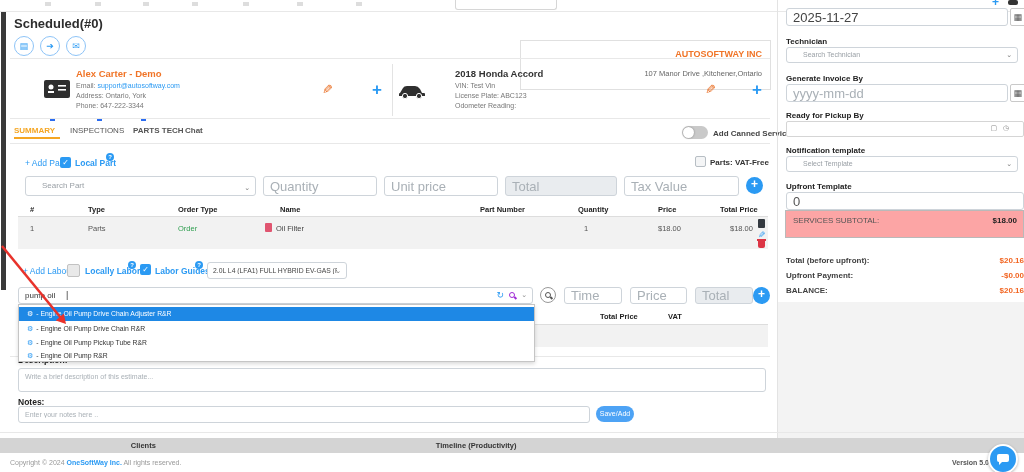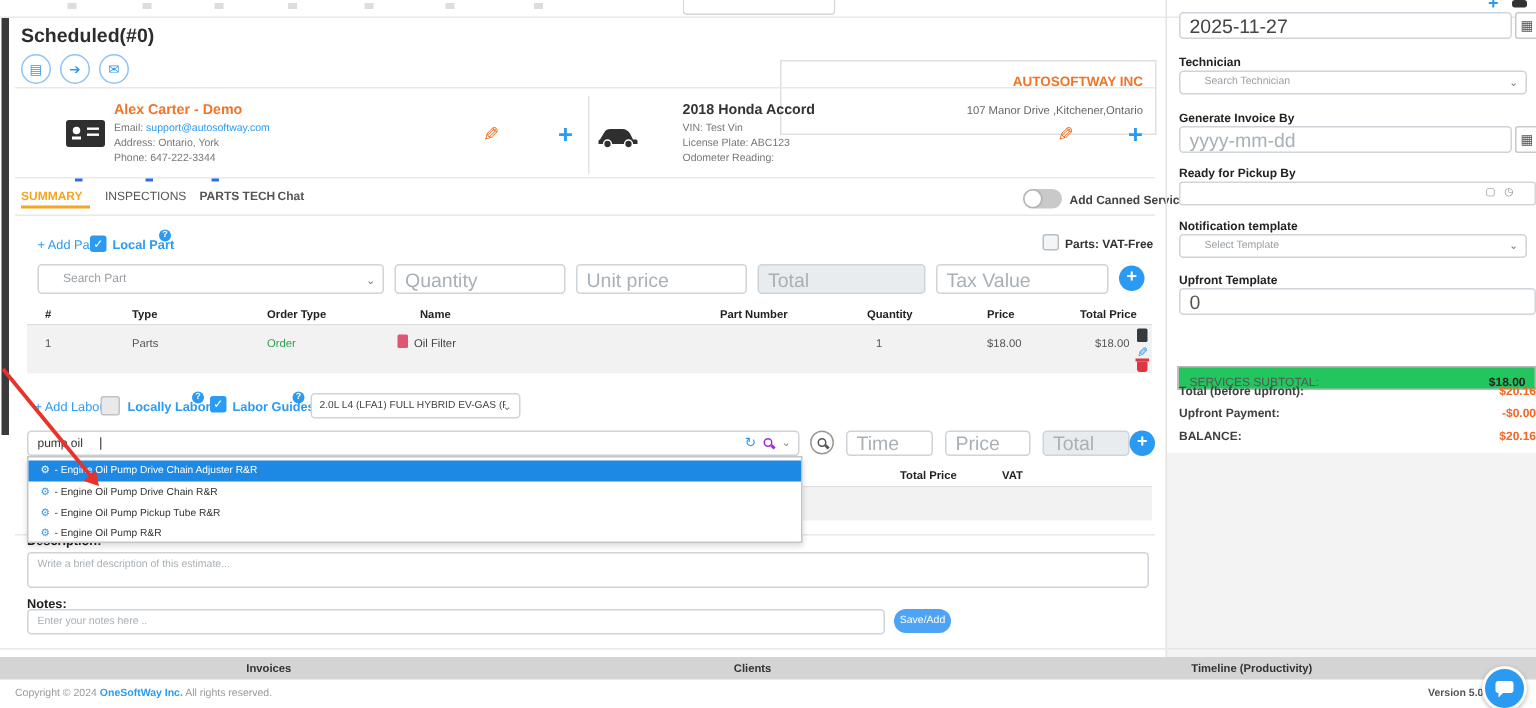--- a/index.html
+++ b/index.html
@@ -243,36 +243,35 @@
 
   <div class="sbl" style="left:786px;top:146px;text-align:center;">Notification template</div>
   <div class="sel" style="left:786px;top:156px;width:232px;height:16px;font-size:7px;">
     <span>Select Template</span>
     <span class="chev">⌄</span>
   </div>
 
   <div class="sbl" style="left:786px;top:182px;">Upfront Template</div>
   <input class="inp" style="left: 786px; top: 192px; width: 238px; height: 18px; color: rgb(85, 85, 85);" value="0">
 
-  <div class="abs" style="left:785px;top:244px;width:239px;height:16px;border:1px solid #b9b9b9;background:#22c55e;">
+  <div class="abs" style="left:785px;top:210px;width:239px;height:28px;border:1px solid #b9b9b9;background:#fca5a5;">
     <span style="position:absolute;left:7px;top:5px;font-size:8px;color:#555;">SERVICES SUBTOTAL:</span>
     <span style="position:absolute;right:6px;top:5px;font-size:8px;font-weight:bold;color:#222;">$18.00</span>
   </div>
   <div class="totrow-l" style="left:786px;top:256px;">Total (before upfront):</div>
   <div class="totrow-v" style="top:256px;">$20.16</div>
   <div class="totrow-l" style="left:786px;top:271px;">Upfront Payment:</div>
   <div class="totrow-v" style="top:271px;">-$0.00</div>
   <div class="totrow-l" style="left:786px;top:286px;">BALANCE:</div>
   <div class="totrow-v" style="top:286px;">$20.16</div>
 
   <div class="abs" style="left:778px;top:302px;width:246px;height:136px;background:#f3f3f3;"></div>
 
   <div class="hline" style="left:0;top:432px;width:1024px;"></div>
   <div class="abs" style="left:0;top:438px;width:1024px;height:15px;background:#d4d4d4;display:flex;align-items:center;">
-    <div style="width:35%;text-align:center;font-size:7.5px;font-weight:bold;color:#333;">Invoices</div>
     <div style="width:28%;text-align:center;font-size:7.5px;font-weight:bold;color:#333;">Clients</div>
     <div style="width:37%;text-align:center;font-size:7.5px;font-weight:bold;color:#333;">Timeline (Productivity)</div>
   </div>
 
   <div class="abs" style="left:10px;top:459px;font-size:7px;color:#999;">
     <span>Copyright © 2024 </span><span class="blue" style="font-weight:bold;">OneSoftWay Inc.</span><span> All rights reserved.</span>
   </div>
   <div class="abs" style="left:952px;top:459px;font-size:7px;font-weight:bold;color:#555;">Version 5.0</div>
 
   <div class="abs" style="left:988px;top:444px;width:30px;height:30px;border-radius:50%;background:#2b9af3;border:2px solid #fff;box-shadow:0 1px 3px rgba(0,0,0,.3);z-index:20;">

